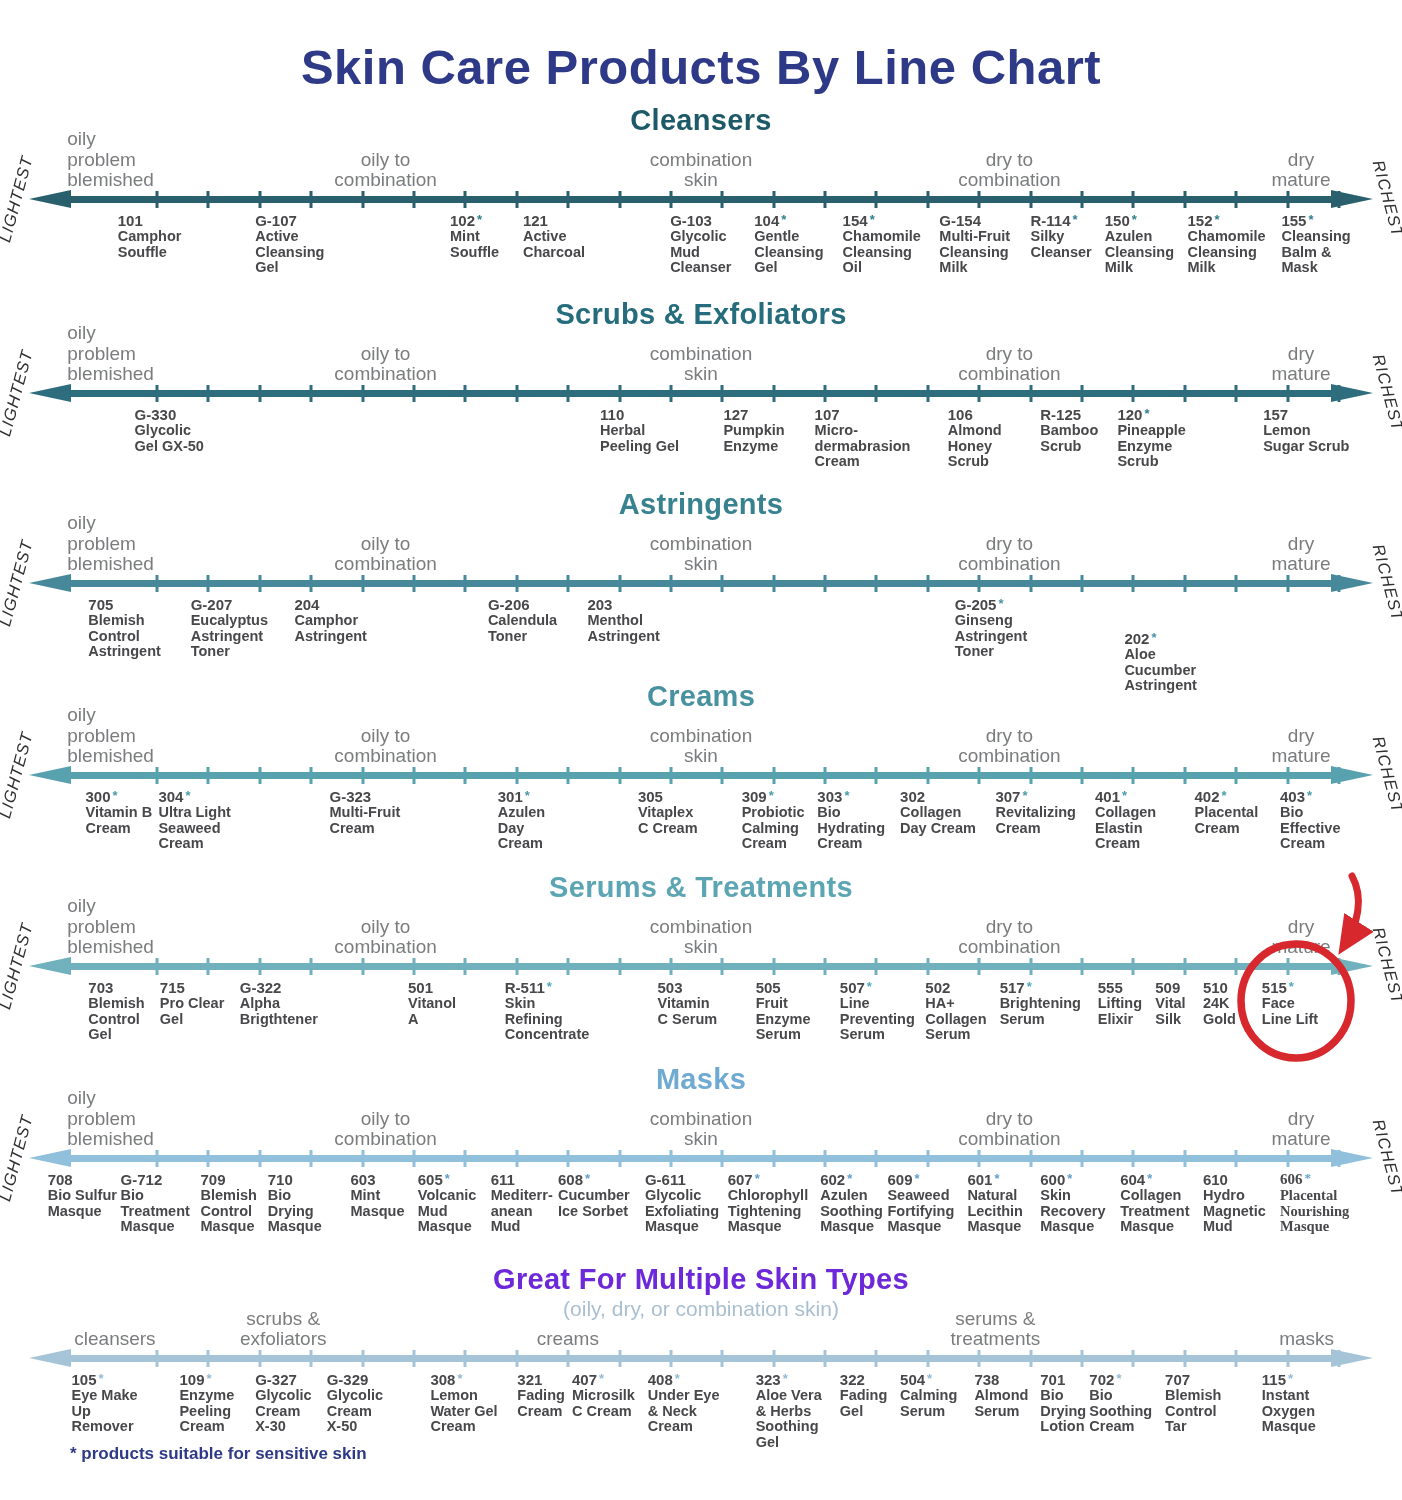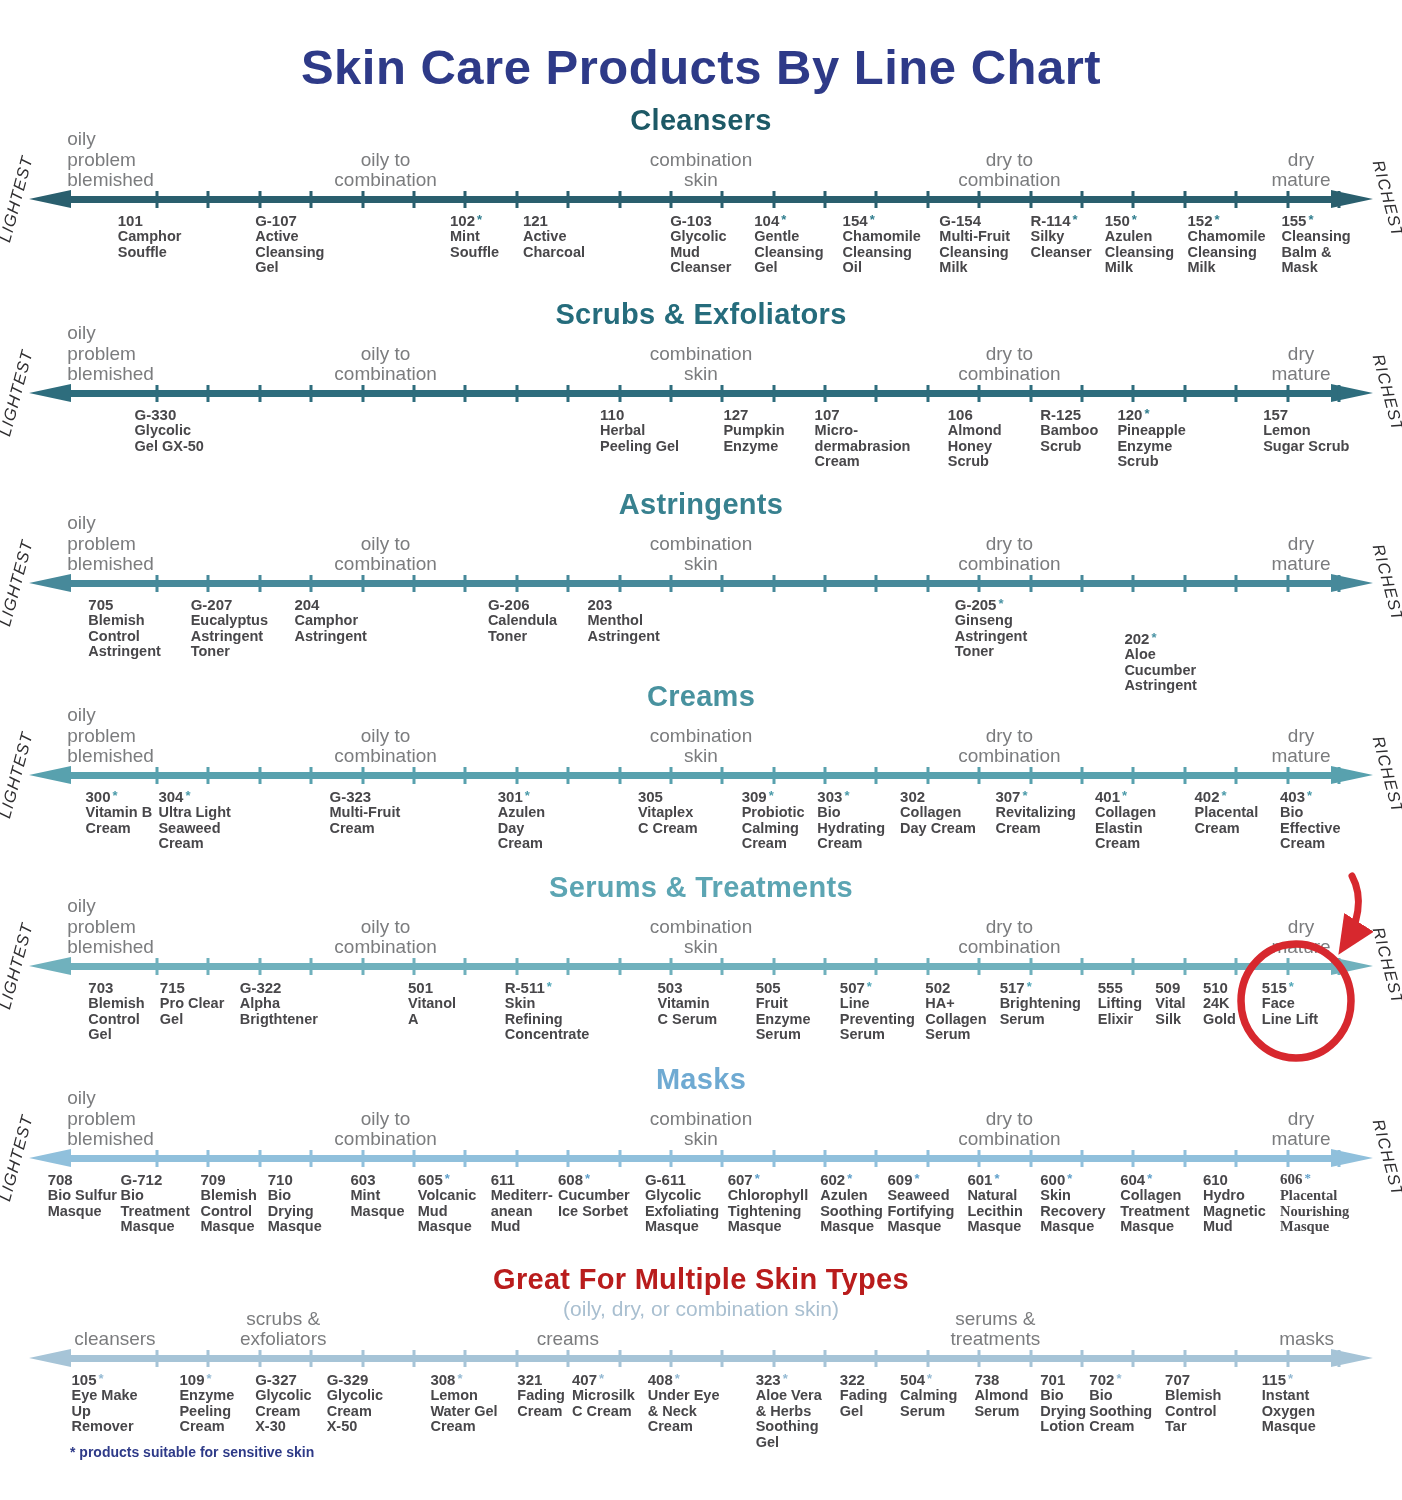--- a/index.html
+++ b/index.html
@@ -39,21 +39,21 @@
   .p-code { font-size:15px; line-height:1.15; }
   .ast { color:var(--a); font-size:13px; vertical-align:2px; margin-left:2px; font-weight:bold; }
   .p-name { font-size:14.5px; line-height:1.07; white-space:pre-line; }
   .endlab {
     position:absolute; top:100px; font-size:16.5px; font-style:italic;
     color:#2e2d2f; letter-spacing:1px; white-space:nowrap; font-weight:400;
   }
   .endlab.left  { left:16px;  transform:translate(-50%,-50%) rotate(-75deg); }
   .endlab.right { left:calc(100% - 14px); transform:translate(-50%,-50%) rotate(75deg); }
   .footnote {
-    position:absolute; left:70px; top:1444px; font-size:14px; font-weight:bold;
+    position:absolute; left:70px; top:1444px; font-size:17px; font-weight:bold;
   }
   #annotation { position:absolute; left:0; top:0; pointer-events:none; }
 </style>
 </head>
 <body>
 
 <div id="page">
   <h1 class="page-title" style="color: rgb(46, 58, 136);">Skin Care Products By Line Chart</h1>
   <div id="sections">
       <div class="section" style="top: 99px; --c: #2a5f6e; --a: #2f7d8e;">
@@ -710,21 +710,21 @@
 Mud</div>
         </div>
         <div class="product" style="left: 91.3%; font-family: Liberation Serif, serif;">
           <div class="p-code">606<span class="ast">*</span></div>
           <div class="p-name">Placental
 Nourishing
 Masque</div>
         </div>
       </div>
       <div class="section" style="top: 1258px; --c: #a6c4d7; --a: #93b9d3;">
-        <div class="heading" style="color: #b91c1c;">Great For Multiple Skin Types</div>
+        <div class="heading" style="color: #6d28d9;">Great For Multiple Skin Types</div>
         <div class="subtitle" style="color: rgb(169, 191, 208);">(oily, dry, or combination skin)</div>
         <div class="skin-label center" style="left: 8.2%;">cleansers</div>
         <div class="skin-label center" style="left: 20.2%;">scrubs &amp;
 exfoliators</div>
         <div class="skin-label center" style="left: 40.5%;">creams</div>
         <div class="skin-label center" style="left: 71%;">serums &amp;
 treatments</div>
         <div class="skin-label center" style="left: 93.2%;">masks</div>
         <div class="axis">
           <div class="axis-bar"></div>

